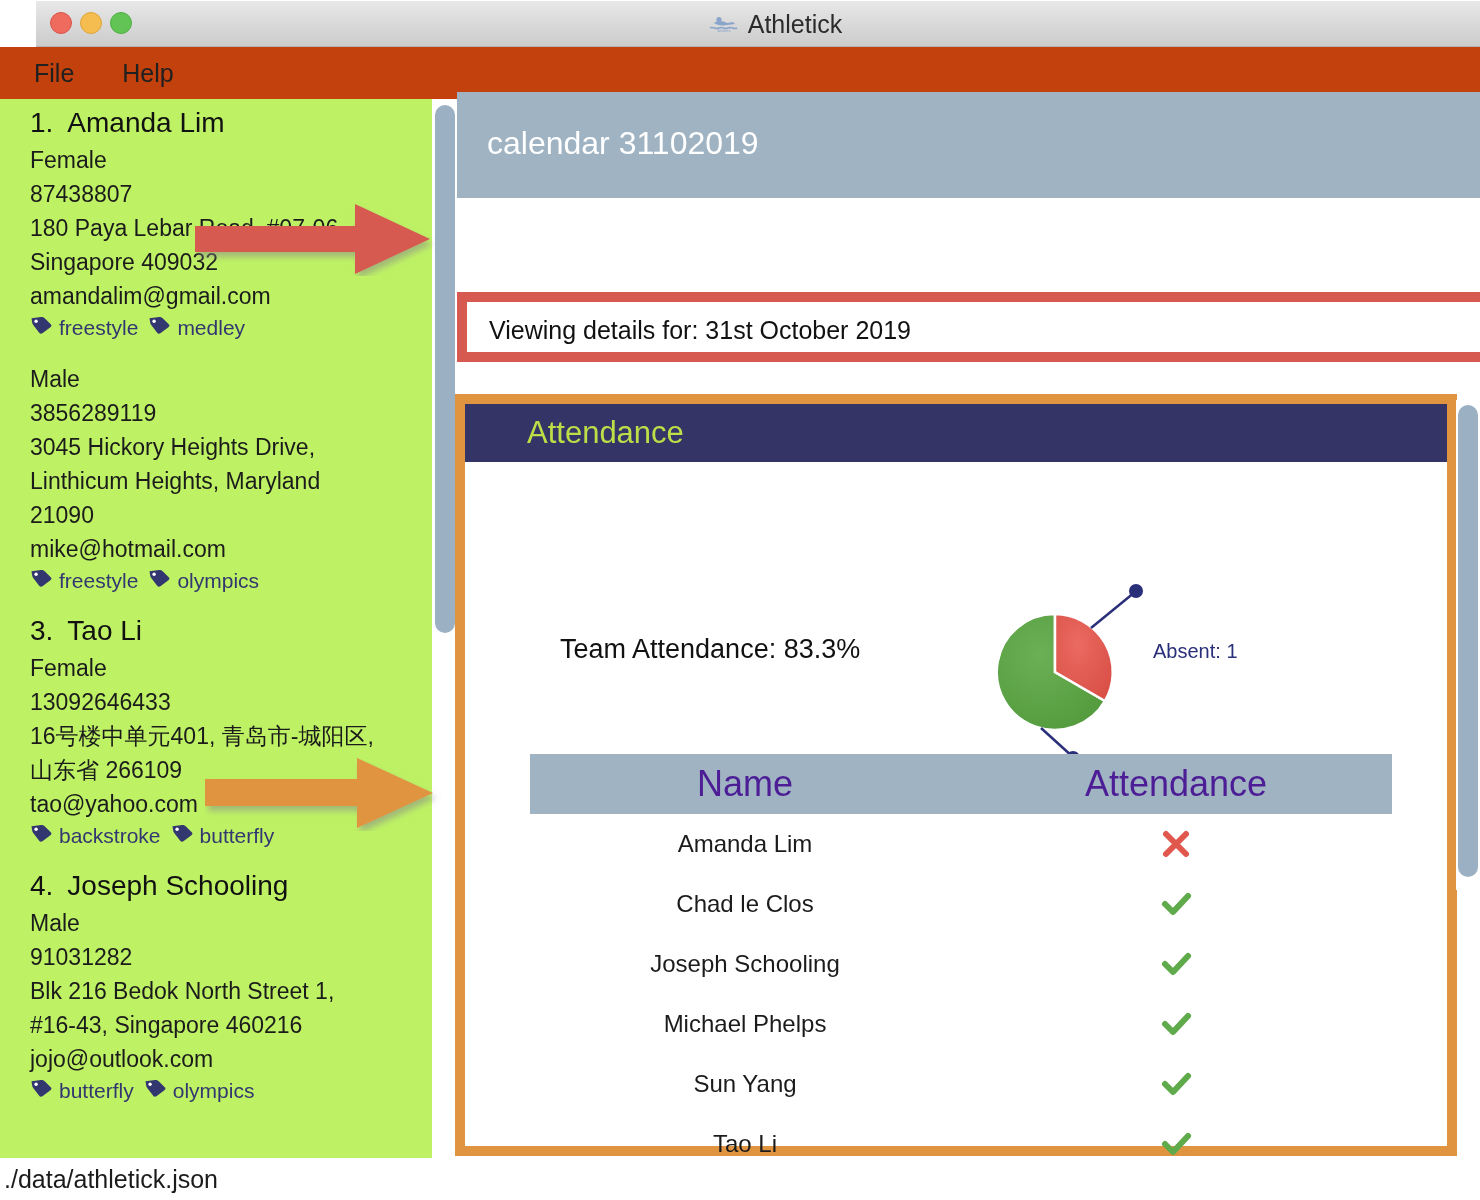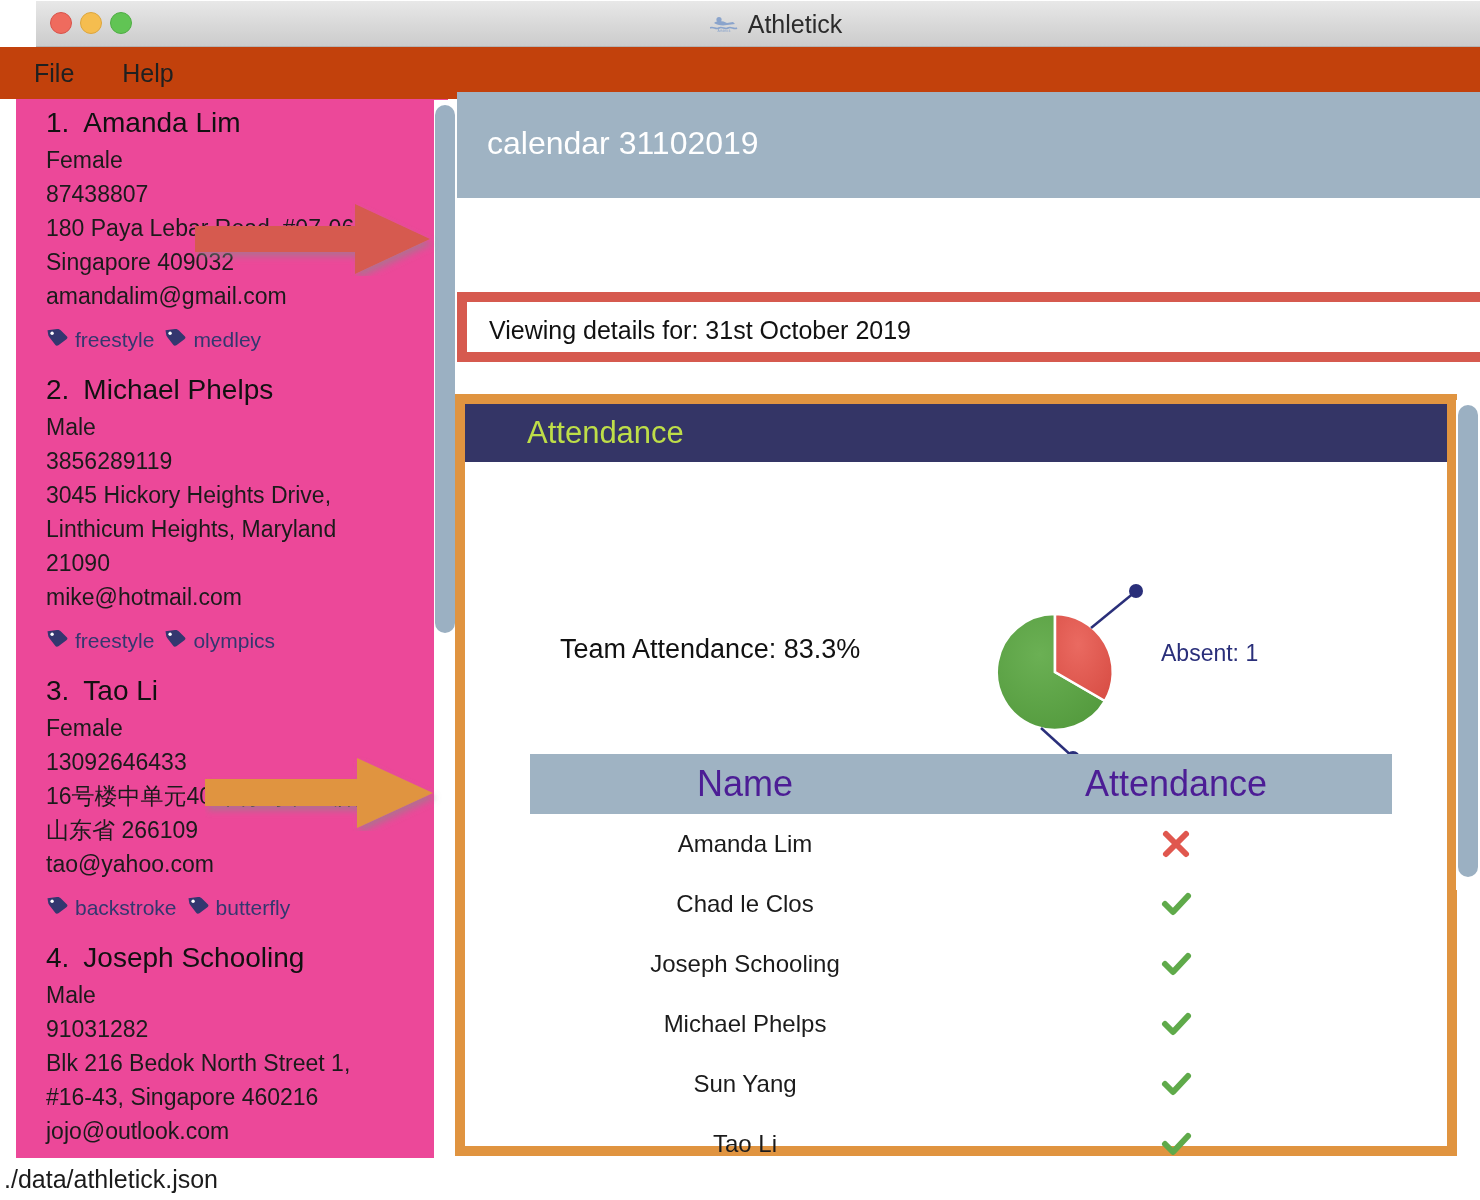--- a/index.html
+++ b/index.html
@@ -60,44 +60,44 @@
   }
   .menu-item {
     font-size: 25px;
     color: #202020;
     cursor: default;
   }
 
   
   .left-panel {
     position: absolute;
-    left: 16px; top: 99px;
+    left: 0; top: 99px;
     width: 432px; height: 1060px;
-    background: #ec4899;
+    background: #bef264;
     overflow: hidden;
     padding: 8px 0 0 30px;
   }
   .person { margin-bottom: 22px; }
   .person-name {
     font-size: 28px;
     color: #111;
     margin-bottom: 4px;
     white-space: nowrap;
   }
   .person-name .idx { margin-right: 14px; }
   .person-line {
     font-size: 23px;
     color: #1b1b1b;
     line-height: 34px;
   }
   .tag-row {
     display: flex;
     align-items: center;
     gap: 10px;
-    margin-top: 15px;
+    margin-top: 3px;
     flex-wrap: nowrap;
   }
   .tag { display: flex; align-items: center; gap: 7px; }
   .tag-label {
     font-size: 21px;
     color: #33376f;
   }
 
   
   .scroll-left {
@@ -187,24 +187,23 @@
     white-space: nowrap;
   }
 
   .pie-wrap {
     position: absolute;
     left: 480px; top: 70px;
     width: 380px; height: 200px;
   }
   .pie-label {
     position: absolute;
-    font-size: 23px;
+    font-size: 20px;
     color: #2a2f7a;
     white-space: nowrap;
-    margin-left: 8px;
   }
   .label-absent { left: 208px; top: 108px; }
   .label-present { left: 0px; top: 243px; }
 
   
   .att-table {
     position: absolute;
     left: 65px; top: 292px;
     width: 862px;
   }
@@ -323,23 +322,20 @@
               <path d="M1.5 2.2 L11 1 C12.6 0.8 14 1.5 15.2 2.7 L21 8.6 C21.8 9.4 21.5 10.6 20.4 11.3 L12.4 17.2 C11.3 18 9.9 17.8 9.2 16.8 L3.4 9.3 C2.5 8.1 2 6.8 2 5.4 Z" fill="#33376f"></path>
               <circle cx="6.1" cy="5.2" r="1.7" fill="#ffffff"></circle>
             </svg>
         </span>
         <span class="tag-label">medley</span>
       </span>
     </div>
   </div>
 
   <div class="person">
-    <div class="person-name">
-      <span class="idx">2.</span><span>Michael Phelps</span>
-    </div>
     <div class="person-line">Male</div>
     <div class="person-line">3856289119</div>
     <div class="person-line">3045 Hickory Heights Drive,</div>
     <div class="person-line">Linthicum Heights, Maryland</div>
     <div class="person-line">21090</div>
     <div class="person-line">mike@hotmail.com</div>
     <div class="tag-row">
       <span class="tag">
         <span>
           <svg width="22" height="20" viewBox="0 0 22 20">

